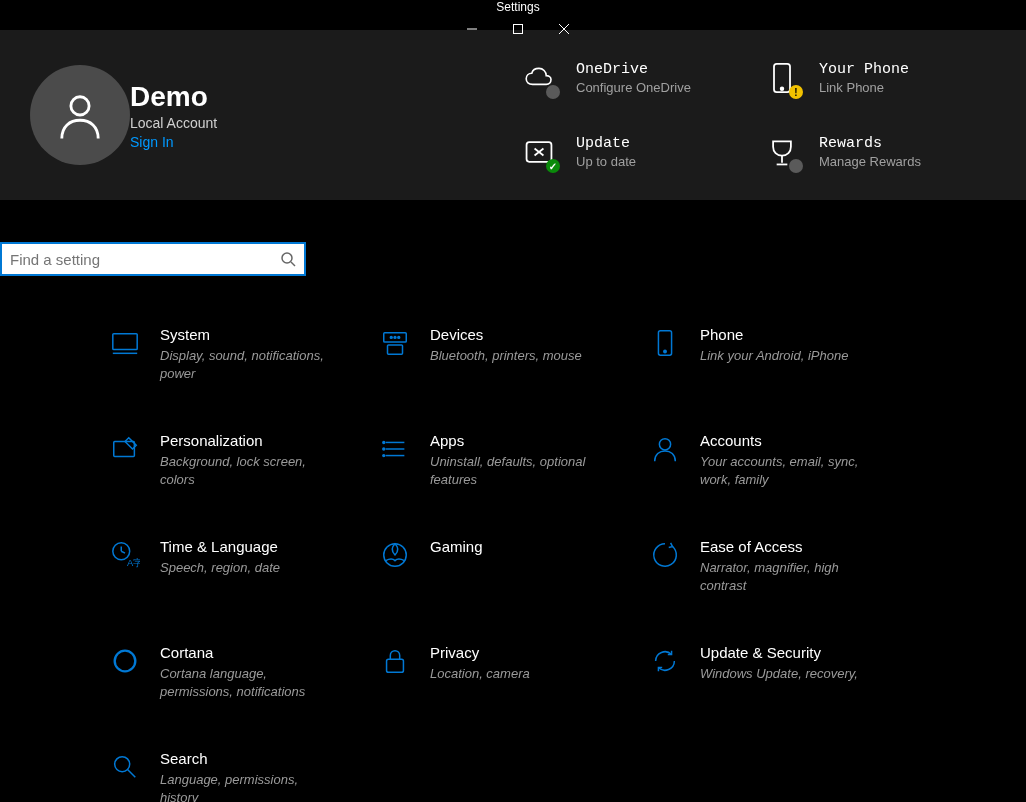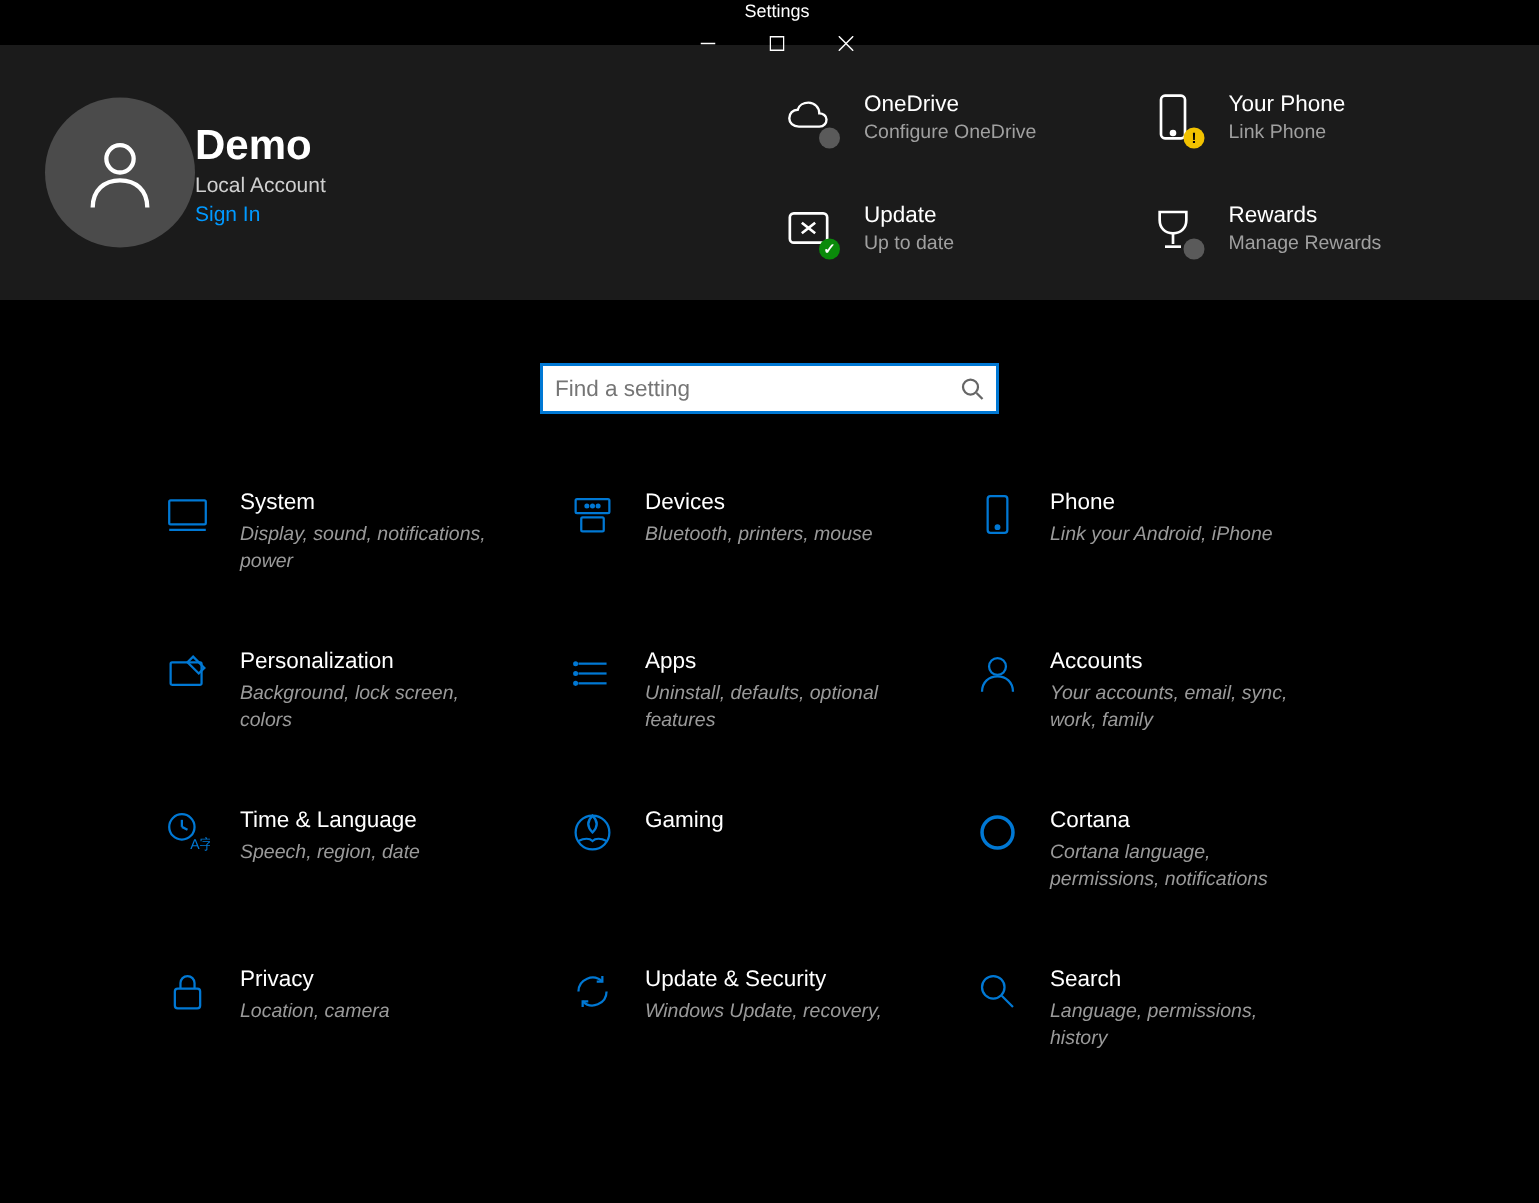--- a/index.html
+++ b/index.html
@@ -62,35 +62,35 @@
     row-gap: 18px;
     align-content: center;
     padding-left: 60px;
   }
   .tile {
     display: flex; align-items: center; gap: 18px;
     cursor: pointer;
   }
   .tile .ticon { width: 38px; height: 38px; flex: 0 0 38px; display:flex; align-items:center; justify-content:center; position: relative; }
   .tile .ticon svg { width: 32px; height: 32px; }
-  .tile .tlabel { font-size: 15px; color: #fff; }
+  .tile .tlabel { font-size: 15px; color: #fff; font-family: Liberation Mono, monospace; }
   .tile .tsub { font-size: 13px; color: #a0a0a0; margin-top: 2px; }
   .status-dot {
     position: absolute; right: -2px; bottom: -2px;
     width: 14px; height: 14px; border-radius: 50%;
     display:flex; align-items:center; justify-content:center;
     font-size: 10px; font-weight: bold;
   }
   .status-grey { background:#5a5a5a; }
   .status-green { background:#0a8a0a; color:#fff; }
   .status-yellow { background:#f2c200; color:#000; }
 
   
   .searchwrap {
-    display:flex; justify-content:center;
+    display:flex; 
     padding: 42px 0 32px 0;
   }
   .searchbox {
     width: 306px; height: 34px;
     border: 2px solid #0078d4;
     background: #fff;
     display:flex; align-items:center;
     padding: 0 8px;
   }
   .searchbox input {
@@ -343,20 +343,32 @@
           <circle cx="16" cy="16" r="12"></circle>
           <path d="M16 4c-4 4-4 8 0 12 4-4 4-8 0-12z"></path>
           <path d="M6 22c4-2 8-2 10 0 2-2 6-2 10 0"></path>
         </svg>
     </div>
     <div>
       <div class="clabel">Gaming</div>
     </div>
   </div>
 
+  <div class="cat">
+    <div class="cicon">
+      <svg viewBox="0 0 32 32">
+          <path d="M16 4a12 12 0 1 0 8 3"></path>
+          <polyline points="22,3 24,7 20,8"></polyline>
+        </svg>
+    </div>
+    <div>
+      <div class="clabel">Ease of Access</div>
+      <div class="csub">Narrator, magnifier, high contrast</div>
+    </div>
+  </div>
 
   <div class="cat">
     <div class="cicon">
       <svg viewBox="0 0 32 32">
           <circle cx="16" cy="16" r="11" stroke-width="2.5"></circle>
         </svg>
     </div>
     <div>
       <div class="clabel">Cortana</div>
       <div class="csub">Cortana language, permissions, notifications</div>

